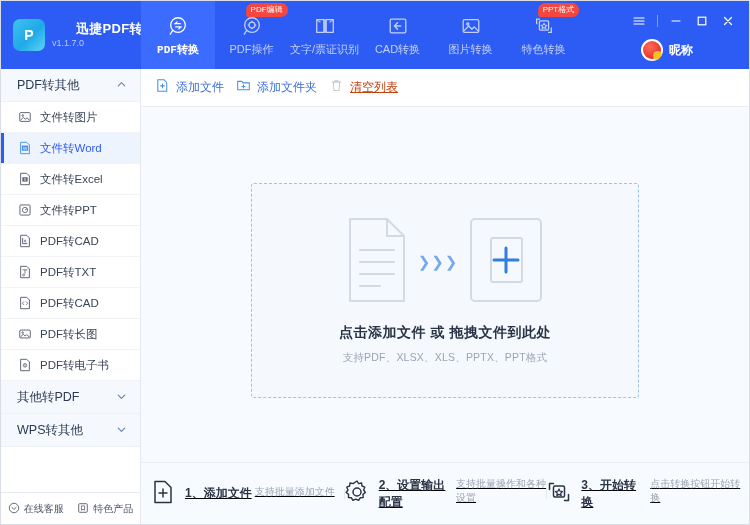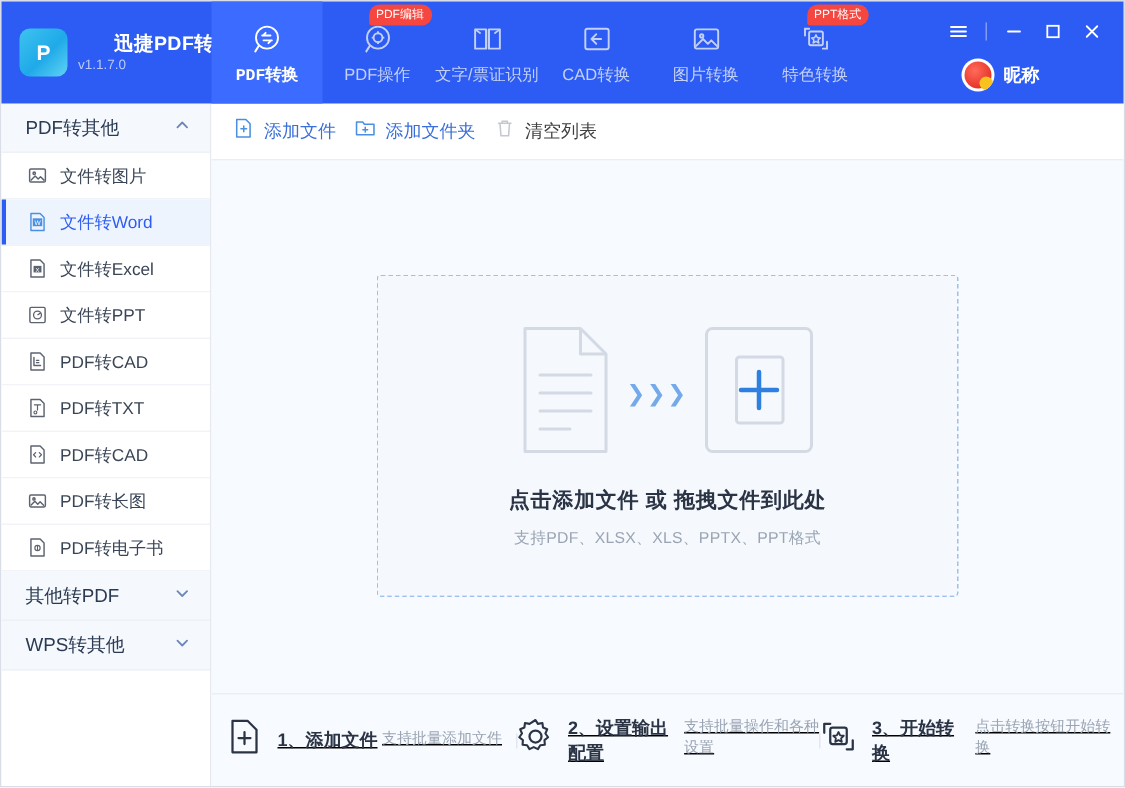--- a/index.html
+++ b/index.html
@@ -184,21 +184,21 @@
     border-bottom: 1px solid #e9eef5;
     display: flex; align-items: center;
     padding-left: 14px;
     gap: 12px;
   }
   .tb-btn {
     display: flex; align-items: center; gap: 6px; cursor: pointer;
   }
   .tb-btn.disabled { cursor: default; }
   .tb-label { font-size: 12px; color: #3a6fd8; }
-  .tb-btn.disabled .tb-label { color: #404040; }
+  .tb-btn.disabled .tb-label { color: #c2410c; text-decoration: underline; }
 
   .stage {
     flex: 1; display: flex; align-items: center; justify-content: center;
     padding: 18px 10px 6px 10px;
     min-height: 0;
   }
   .dropzone {
     width: 388px; height: 215px;
     border: 1px dashed #9dc0ee;
     border-radius: 3px;
@@ -490,20 +490,40 @@
           <span class="gh-label">WPS转其他</span>
           <span class="chev">
             <svg width="11" height="11" viewBox="0 0 12 12" fill="none" stroke="#6b87b8" stroke-width="1.3" stroke-linecap="round" stroke-linejoin="round">
               <path d="M2.5 4.5 L6 8 L9.5 4.5"></path>
             </svg>
           </span>
         </div>
 
       </div>
 
+      <div class="side-foot">
+        <div class="foot-item">
+          <span>
+            <svg width="12" height="12" viewBox="0 0 14 14" fill="none" stroke="#5c6370" stroke-width="1.1">
+              <circle cx="7" cy="7" r="5.5"></circle>
+              <path d="M4.5 6.2 L7 8.6 L9.5 6.2" stroke-linecap="round" stroke-linejoin="round"></path>
+            </svg>
+          </span>
+          <span class="foot-label">在线客服</span>
+        </div>
+        <div class="foot-item">
+          <span>
+            <svg width="12" height="12" viewBox="0 0 14 14" fill="none" stroke="#5c6370" stroke-width="1.1">
+              <rect x="2" y="2" width="10" height="10" rx="1"></rect>
+              <path d="M5.2 4.5 h3.6 v5.2 l-1.8 -1.4 -1.8 1.4 z" stroke-width=".9" stroke-linejoin="round"></path>
+            </svg>
+          </span>
+          <span class="foot-label">特色产品</span>
+        </div>
+      </div>
     </div>
 
     <div class="main">
 
       <div class="toolbar">
         <div class="tb-btn">
           <span>
             <svg width="15" height="15" viewBox="0 0 16 16" fill="none" stroke="#4a90e2" stroke-width="1.1">
               <path d="M3 1.8 h6.5 l3 3 v9.4 h-9.5 z" stroke-linejoin="round"></path>
               <path d="M8 6.4 v4 M6 8.4 h4" stroke-linecap="round"></path>

